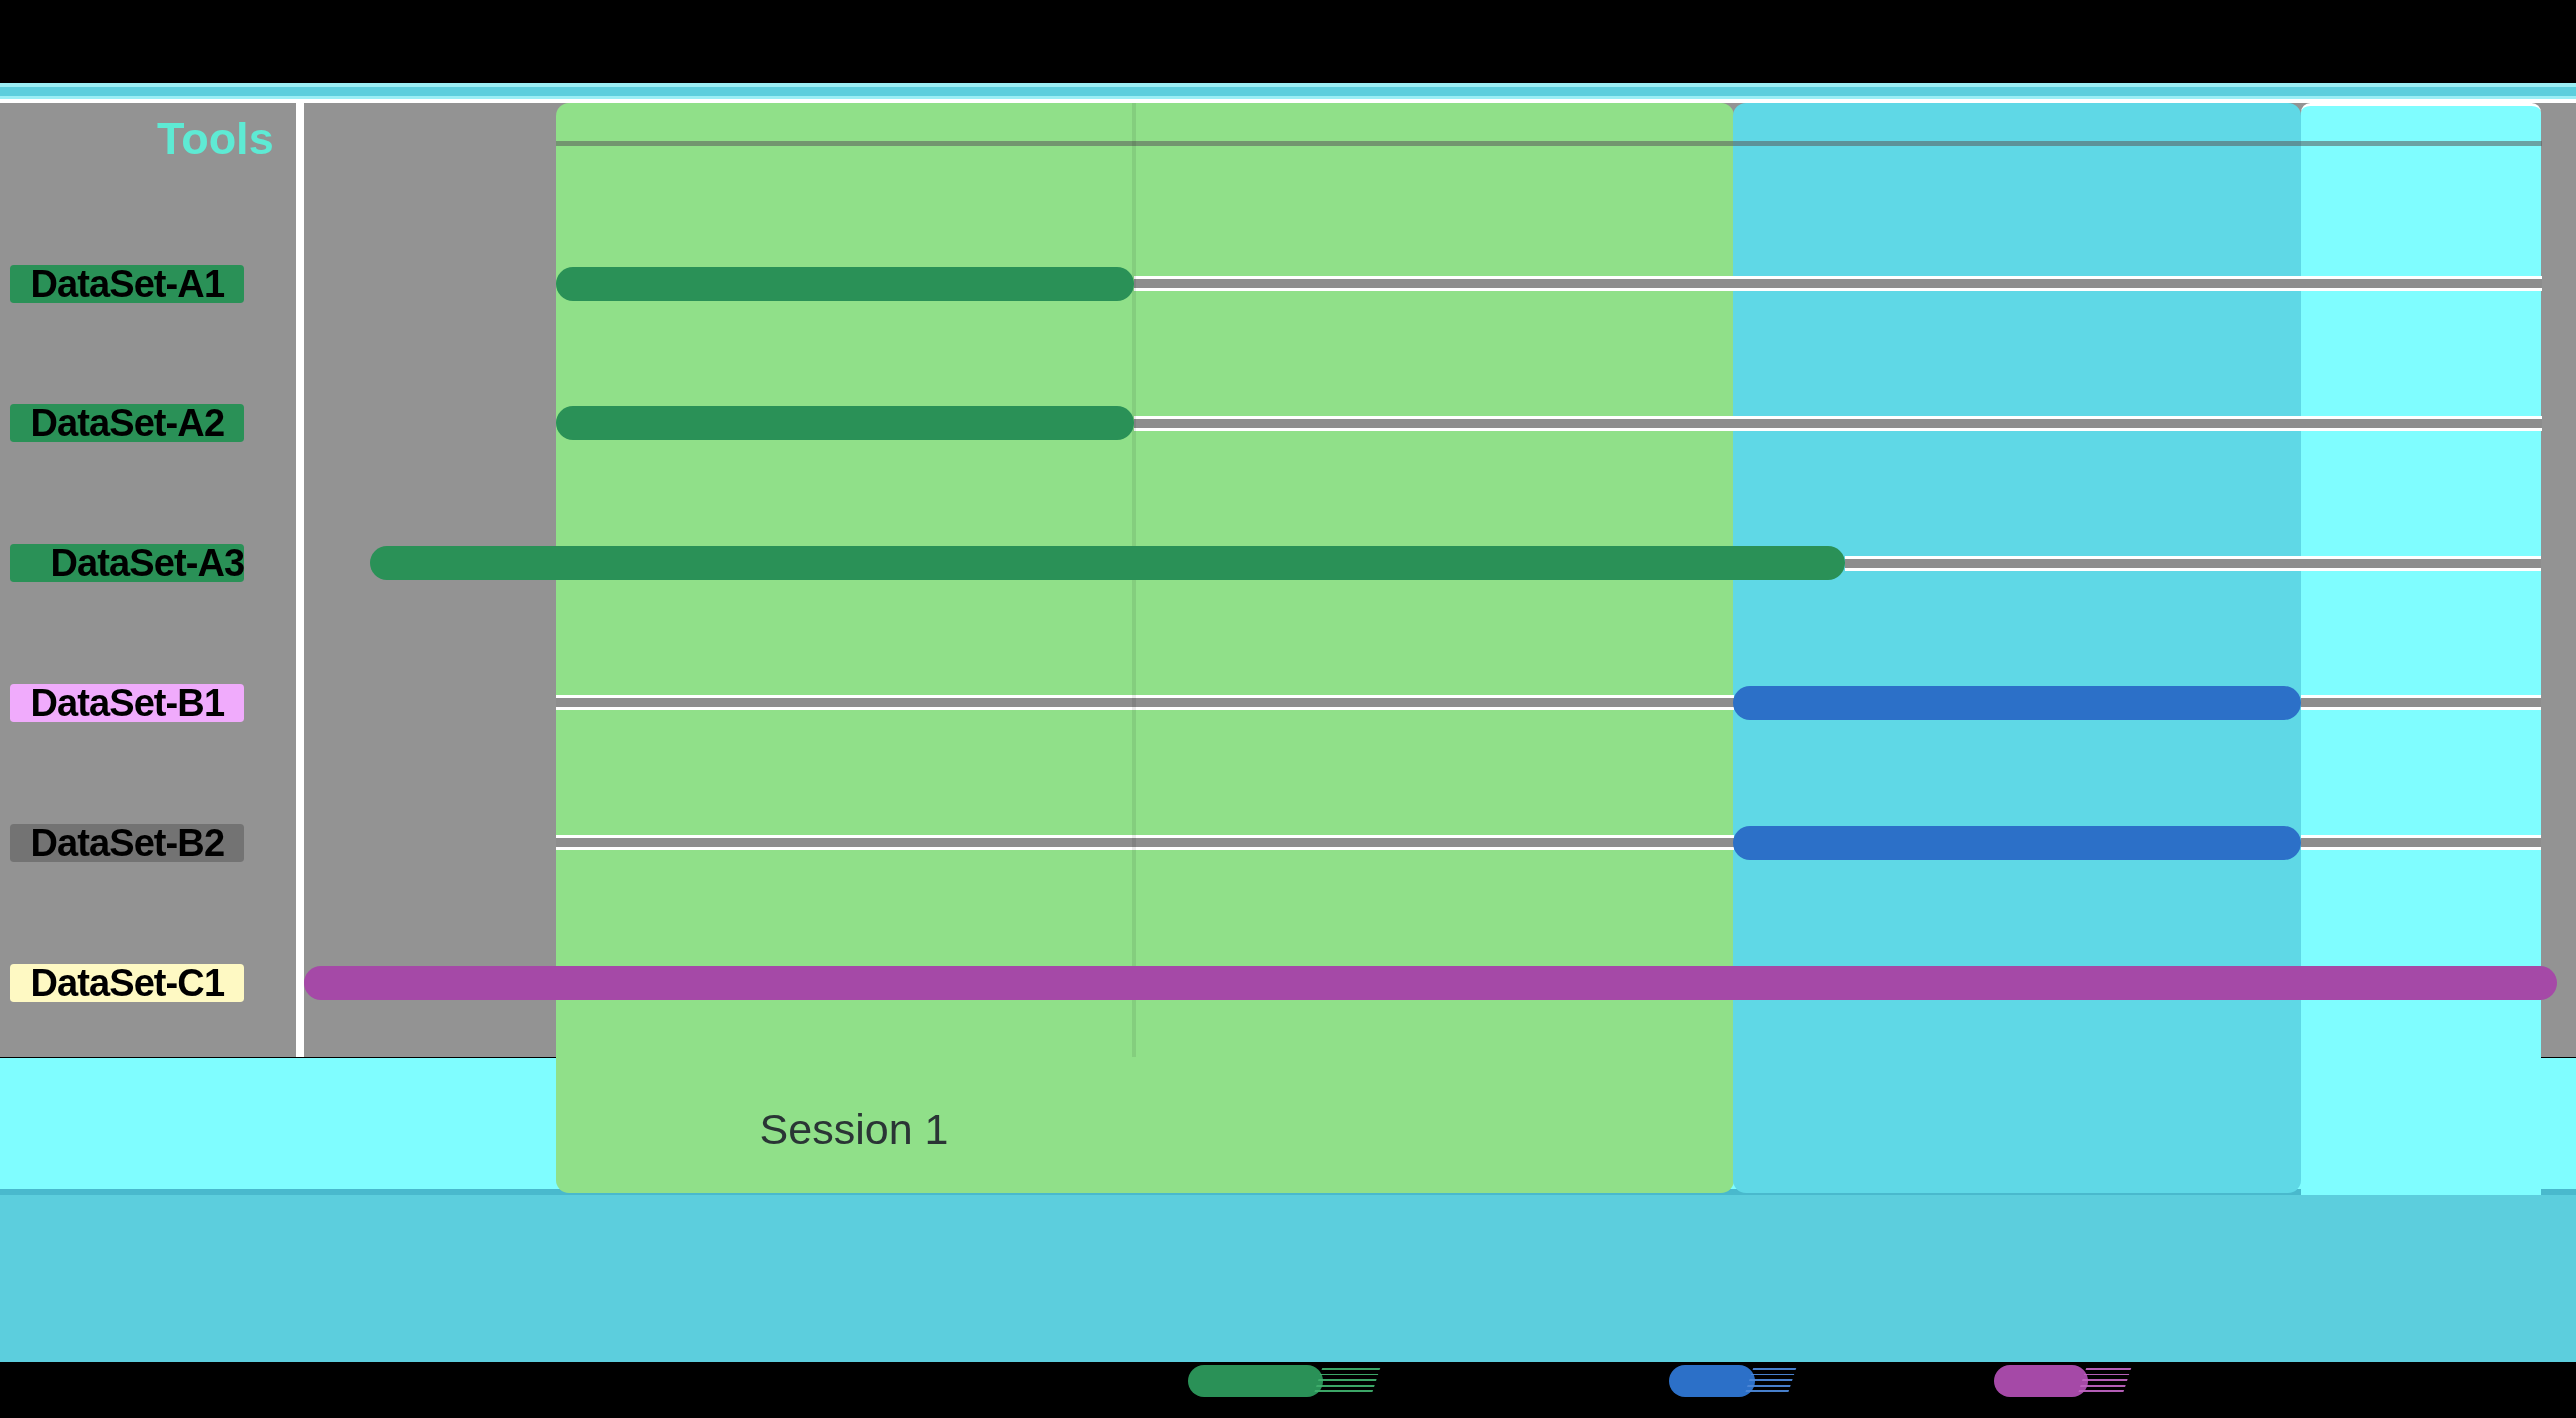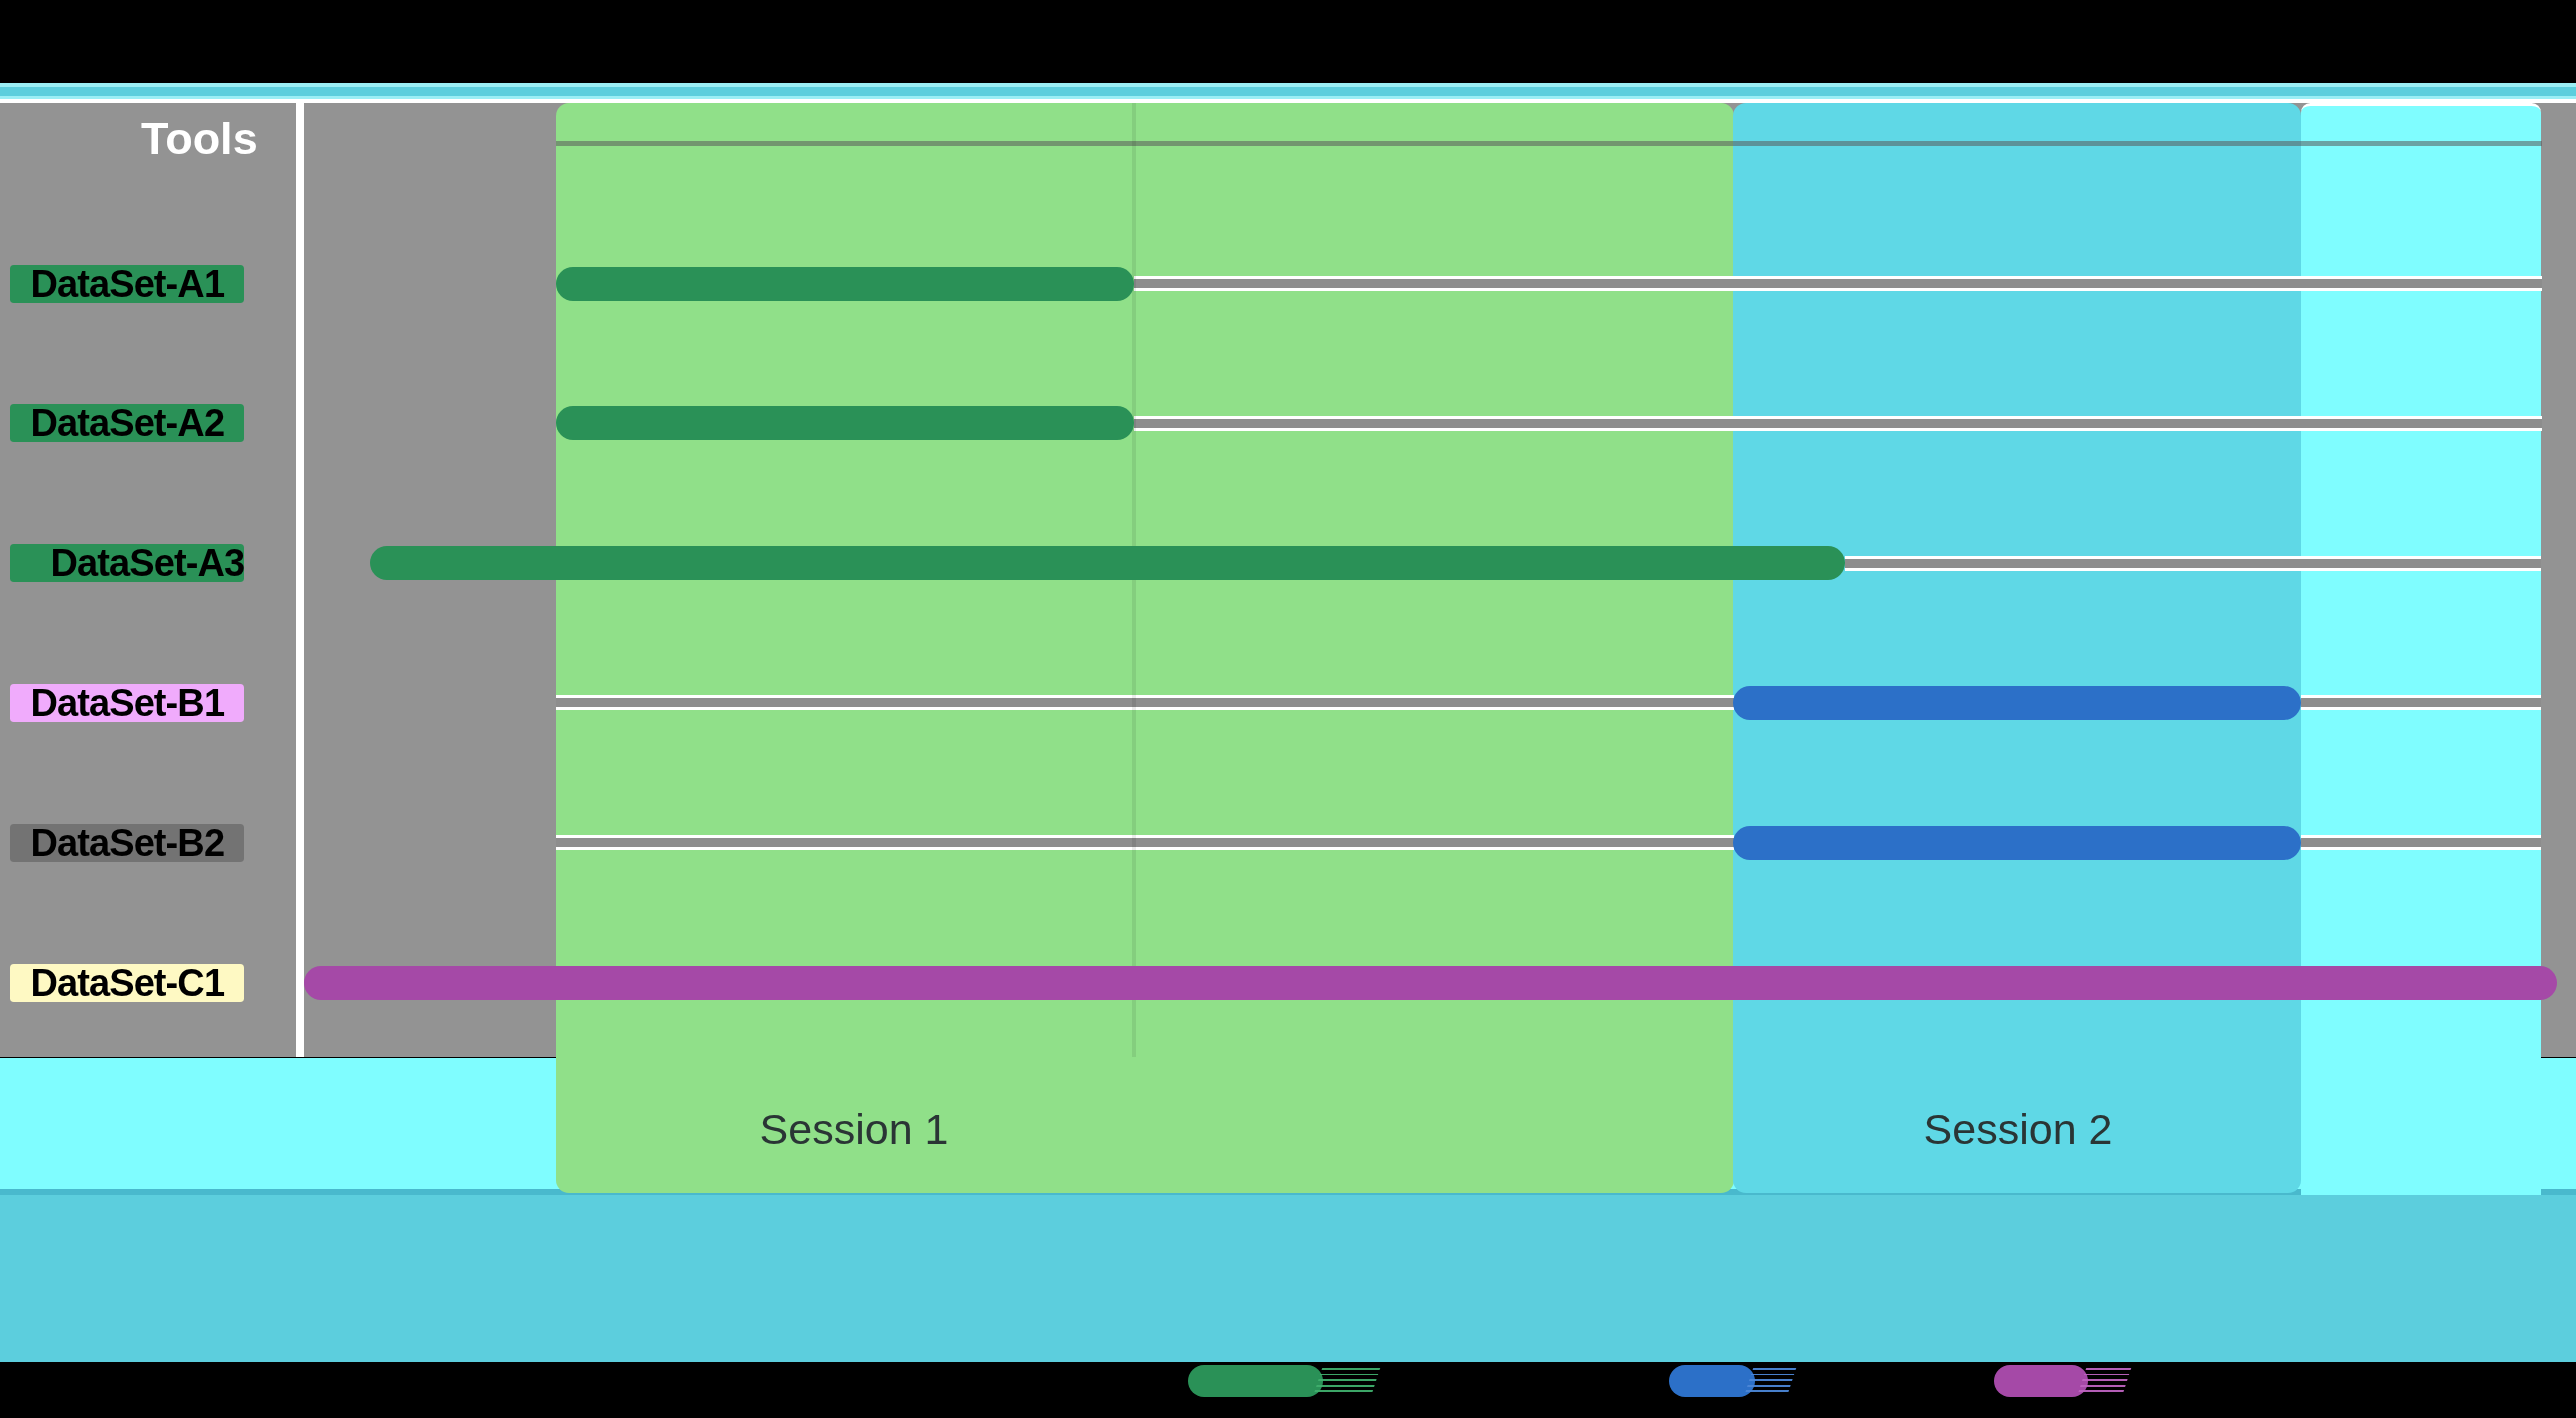--- a/index.html
+++ b/index.html
@@ -26,21 +26,21 @@
   .vline{left:1132px;top:103px;width:3.8px;height:954px;background:rgba(0,0,0,0.08);}
   
   .track-thin{height:4.7px;background:rgba(90,90,90,0.55);}
   .track{height:15px;background:linear-gradient(to bottom,#fff 0 2.8px,#8d8d8d 2.8px 12.2px,#fff 12.2px 15px);}
   
   .bar{height:34px;border-radius:17px;}
   
   .chip{left:10.3px;width:234px;height:38px;border-radius:3.8px;color:#000;
     font-size:38px;font-weight:800;line-height:38px;text-align:center;
     white-space:nowrap;overflow:hidden;letter-spacing:-0.9px;}
-  .axis-title{color:#ffffff;font-size:45px;font-weight:800;}
+  .axis-title{color:#5eead4;font-size:45px;font-weight:800;margin-left:16px;}
   .session-label{color:#2a3535;font-size:43px;width:394px;text-align:center;}
   
   .pill{top:1365px;height:32px;border-radius:16px;}
   .streak{top:1368px;height:26px;transform:skewX(-18deg);opacity:.95;}
   .legend-label{top:1363px;height:38px;color:#000;font-size:34px;font-weight:700;}
 </style>
 </head>
 <body>
 
 <div class="stage">
@@ -76,21 +76,20 @@
 
   <div class="abs chip" style="top: 265px; background: rgb(42, 145, 87);">DataSet-A1</div>
   <div class="abs chip" style="top: 404px; background: rgb(42, 145, 87);">DataSet-A2</div>
   <div class="abs chip" style="top: 544px; background: rgb(42, 145, 87); text-align: right;">DataSet-A3</div>
   <div class="abs chip" style="top: 684px; background: #f0abfc;">DataSet-B1</div>
   <div class="abs chip" style="top: 824px; background: #737373;">DataSet-B2</div>
   <div class="abs chip" style="top: 964px; background: #fef9c3;">DataSet-C1</div>
 
   <div class="abs axis-title" style="left:141px;top:113px;">Tools</div>
   <div class="abs session-label" style="left:657px;top:1105px;">Session 1</div>
-  <div class="abs session-label" style="left:1821px;top:1105px;">Session 2</div>
 
   <div class="abs pill" style="left: 1188px; width: 135px; background: rgb(42, 145, 87);"></div>
   <div class="abs streak" style="left:1318px;width:58px;color:#2A9157;background:repeating-linear-gradient(to bottom,#3fae6c 0 1.9px,transparent 1.9px 5.6px);"></div>
   <div class="abs legend-label" style="left:1389px;"></div>
 
   <div class="abs pill" style="left: 1669px; width: 86px; background: rgb(44, 112, 200);"></div>
   <div class="abs streak" style="left:1749px;width:43px;color:#2C70C8;background:repeating-linear-gradient(to bottom,#4b86d6 0 1.9px,transparent 1.9px 5.6px);"></div>
   <div class="abs legend-label" style="left:1806px;"></div>
 
   <div class="abs pill" style="left: 1994px; width: 94px; background: rgb(165, 73, 167);"></div>

